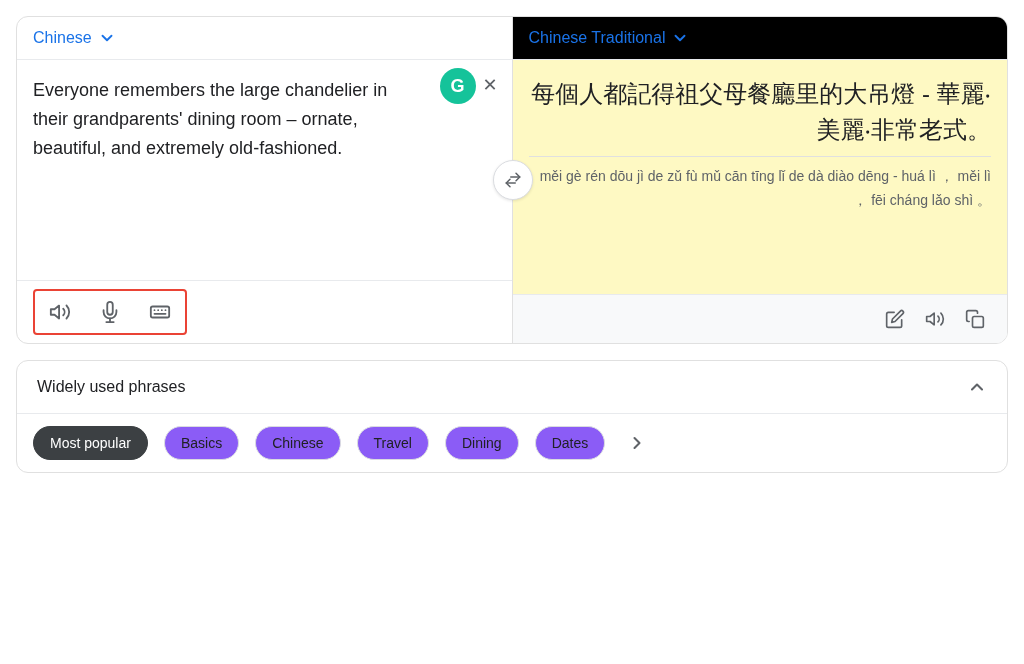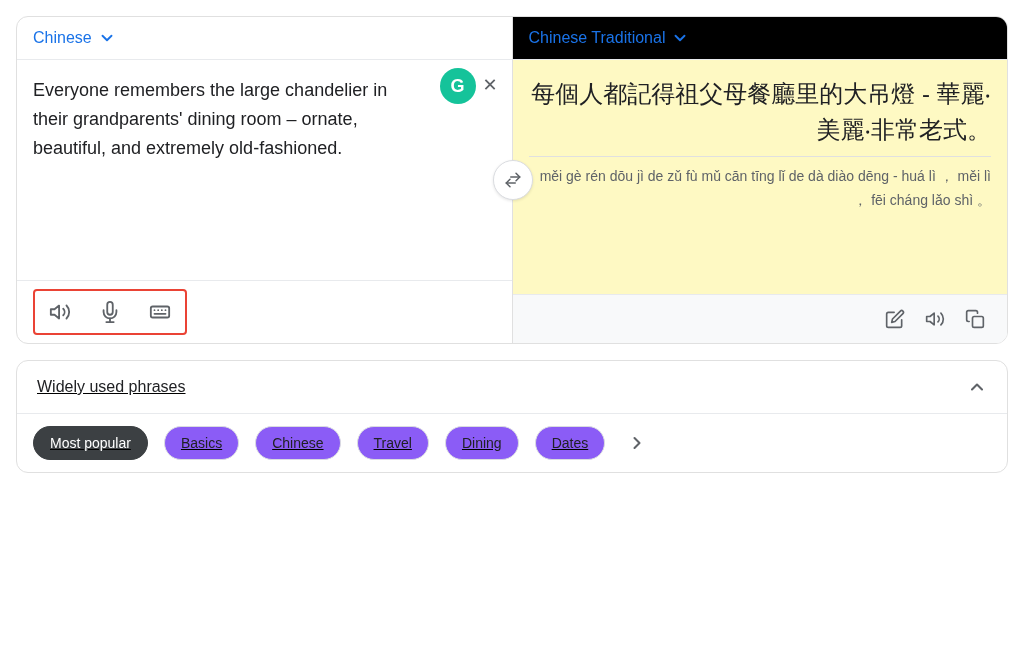--- a/index.html
+++ b/index.html
@@ -187,21 +187,20 @@
       padding: 8px 16px 16px 16px;
     }
 
     .phrases-section {
       margin-top: 16px;
       width: 100%;
       max-width: 992px;
       border: 1px solid #e0e0e0;
       border-radius: 12px;
       overflow: hidden;
-      text-decoration: underline;
     }
 
     .phrases-header {
       display: flex;
       align-items: center;
       justify-content: space-between;
       padding: 16px 20px;
       border-bottom: 1px solid #e8eaed;
     }
 

